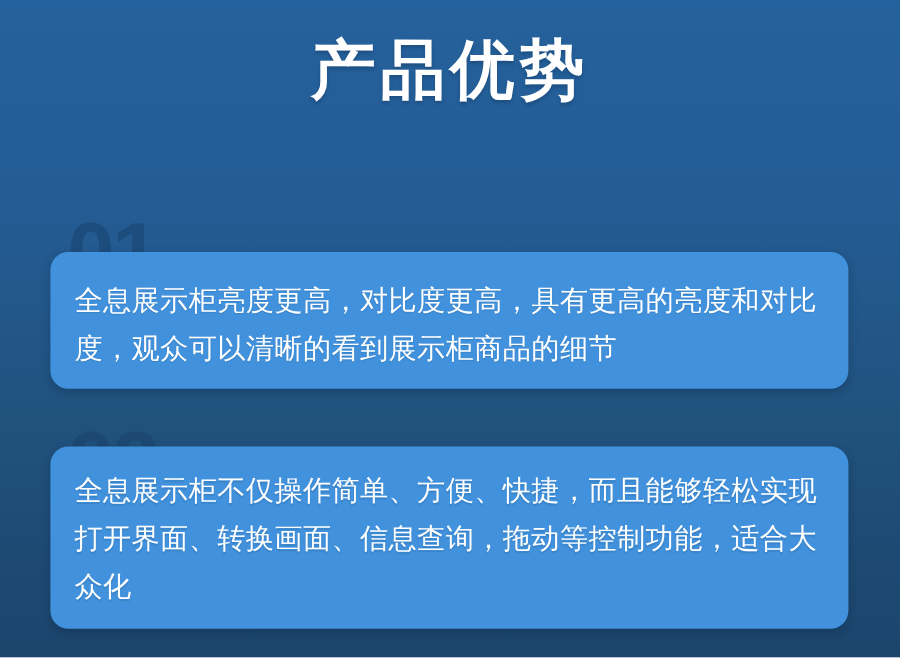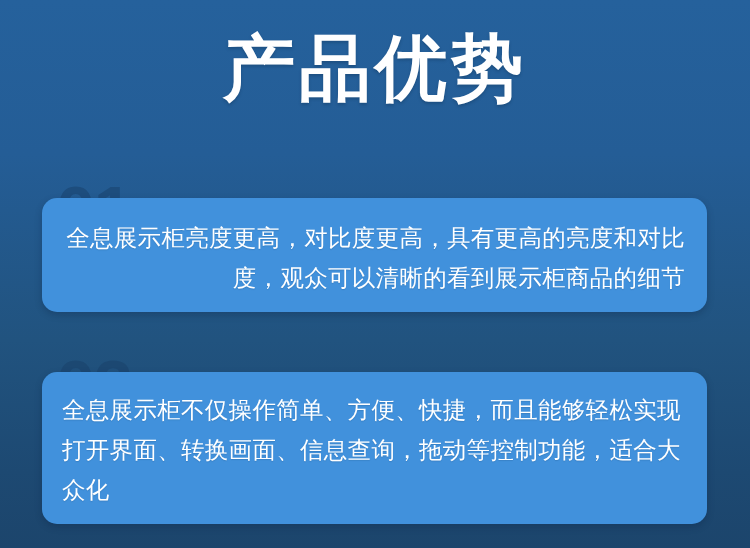--- a/index.html
+++ b/index.html
@@ -17,21 +17,21 @@
 
   
   .title-wrap {
     position:absolute;
     top:30px; left:0; right:0;
     text-align:center;
   }
   .title {
     display:inline-block;
     color:#ffffff;
-    font-size:72px;
+    font-size:54px;
     font-weight:bold;
     letter-spacing:4px;
     line-height:1.08;
     text-shadow:0 2px 3px rgba(12,40,70,0.28);
   }
 
   
   .section { position:absolute; left:0; width:750px; }
   #section-01 { top:148px; height:170px; }
   #section-02 { top:322px; height:205px; }
@@ -54,21 +54,21 @@
   .card {
     position:absolute;
     left:42px;
     width:665px;
     background:#4191dc;
     border-radius:15px;
     z-index:2;
     box-shadow:0 3px 7px rgba(12,38,66,0.30);
     padding:20px 22px 20px 20px;
   }
-  #card-01 { top:50px; height:114px;text-align:right; }
+  #card-01 { top:62px; height:114px; }
   #card-02 { top:50px; height:152px;font-family:Liberation Mono, monospace; }
 
   .card-text {
     color:#ffffff;
     font-size:23.5px;
     line-height:40px;
     letter-spacing:0.3px;
     word-break:break-all;
     text-shadow:0 1px 1px rgba(20,60,100,0.18);
   }

